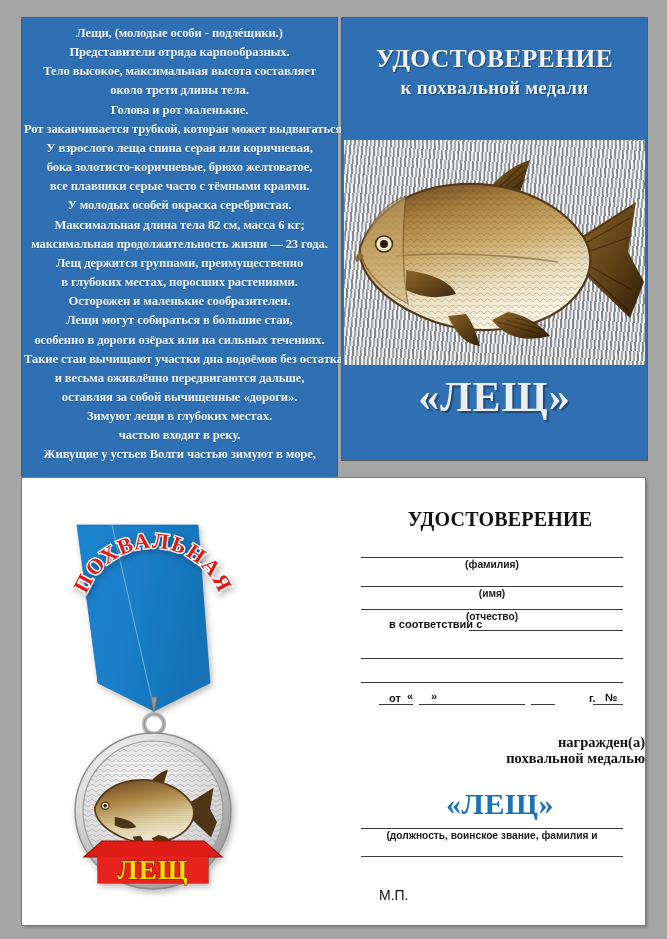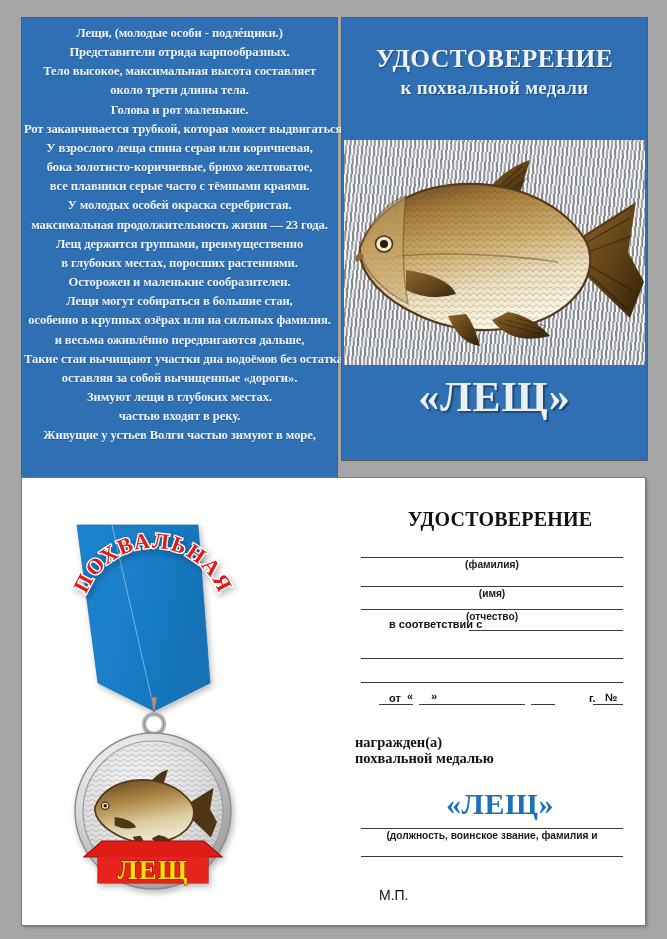--- a/index.html
+++ b/index.html
@@ -92,21 +92,21 @@
     position:absolute;text-align:center;
     font-family:"Liberation Sans", sans-serif;font-weight:700;
     font-size:10.2px;color:#1a1a1a;
   }
   .ftext{
     position:absolute;
     font-family:"Liberation Sans", sans-serif;font-weight:700;
     font-size:11px;color:#111;white-space:nowrap;margin-left:28px;
   }
   .fserif{
-    position:absolute;text-align:left;
+    position:absolute;text-align:right;
     font-family:"Liberation Serif", serif;font-weight:700;
     font-size:14.5px;color:#111;line-height:16.5px;
   }
   #cert-fish-name{
     position:absolute;left:0;top:309px;width:290px;text-align:center;
     font-family:"Liberation Serif", serif;font-weight:700;
     font-size:30px;color:#1c72b8;letter-spacing:.5px;
   }
   #mp{
     position:absolute;left:24px;top:409px;
@@ -124,28 +124,29 @@
         <div>Лещи, (молодые особи - подлéщики.)</div>
         <div>Представители отряда карпообразных.</div>
         <div>Тело высокое, максимальная высота составляет</div>
         <div>около трети длины тела.</div>
         <div>Голова и рот маленькие.</div>
         <div>Рот заканчивается трубкой, которая может выдвигаться.</div>
         <div>У взрослого леща спина серая или коричневая,</div>
         <div>бока золотисто-коричневые, брюхо желтоватое,</div>
         <div>все плавники серые часто с тёмными краями.</div>
         <div>У молодых особей окраска серебристая.</div>
+        <div>Максимальная длина тела 82 см, масса 6 кг;</div>
         <div>максимальная продолжительность жизни — 23 года.</div>
         <div>Лещ держится группами, преимущественно</div>
         <div>в глубоких местах, поросших растениями.</div>
         <div>Осторожен и маленькие сообразителен.</div>
         <div>Лещи могут собираться в большие стаи,</div>
-        <div>особенно в крупных озёрах или на сильных фамилия.</div>
+        <div>особенно в дороги озёрах или на сильных течениях.</div>
+        <div>Такие стаи вычищают участки дна водоёмов без остатка</div>
         <div>и весьма оживлённо передвигаются дальше,</div>
-        <div>Такие стаи вычищают участки дна водоёмов без остатка</div>
         <div>оставляя за собой вычищенные «дороги».</div>
         <div>Зимуют лещи в глубоких местах.</div>
         <div>частью входят в реку.</div>
         <div>Живущие у устьев Волги частью зимуют в море,</div>
       </div>
   </div>
 
   <div id="award-panel" class="panel-shadow">
 
     <div id="award-title">

